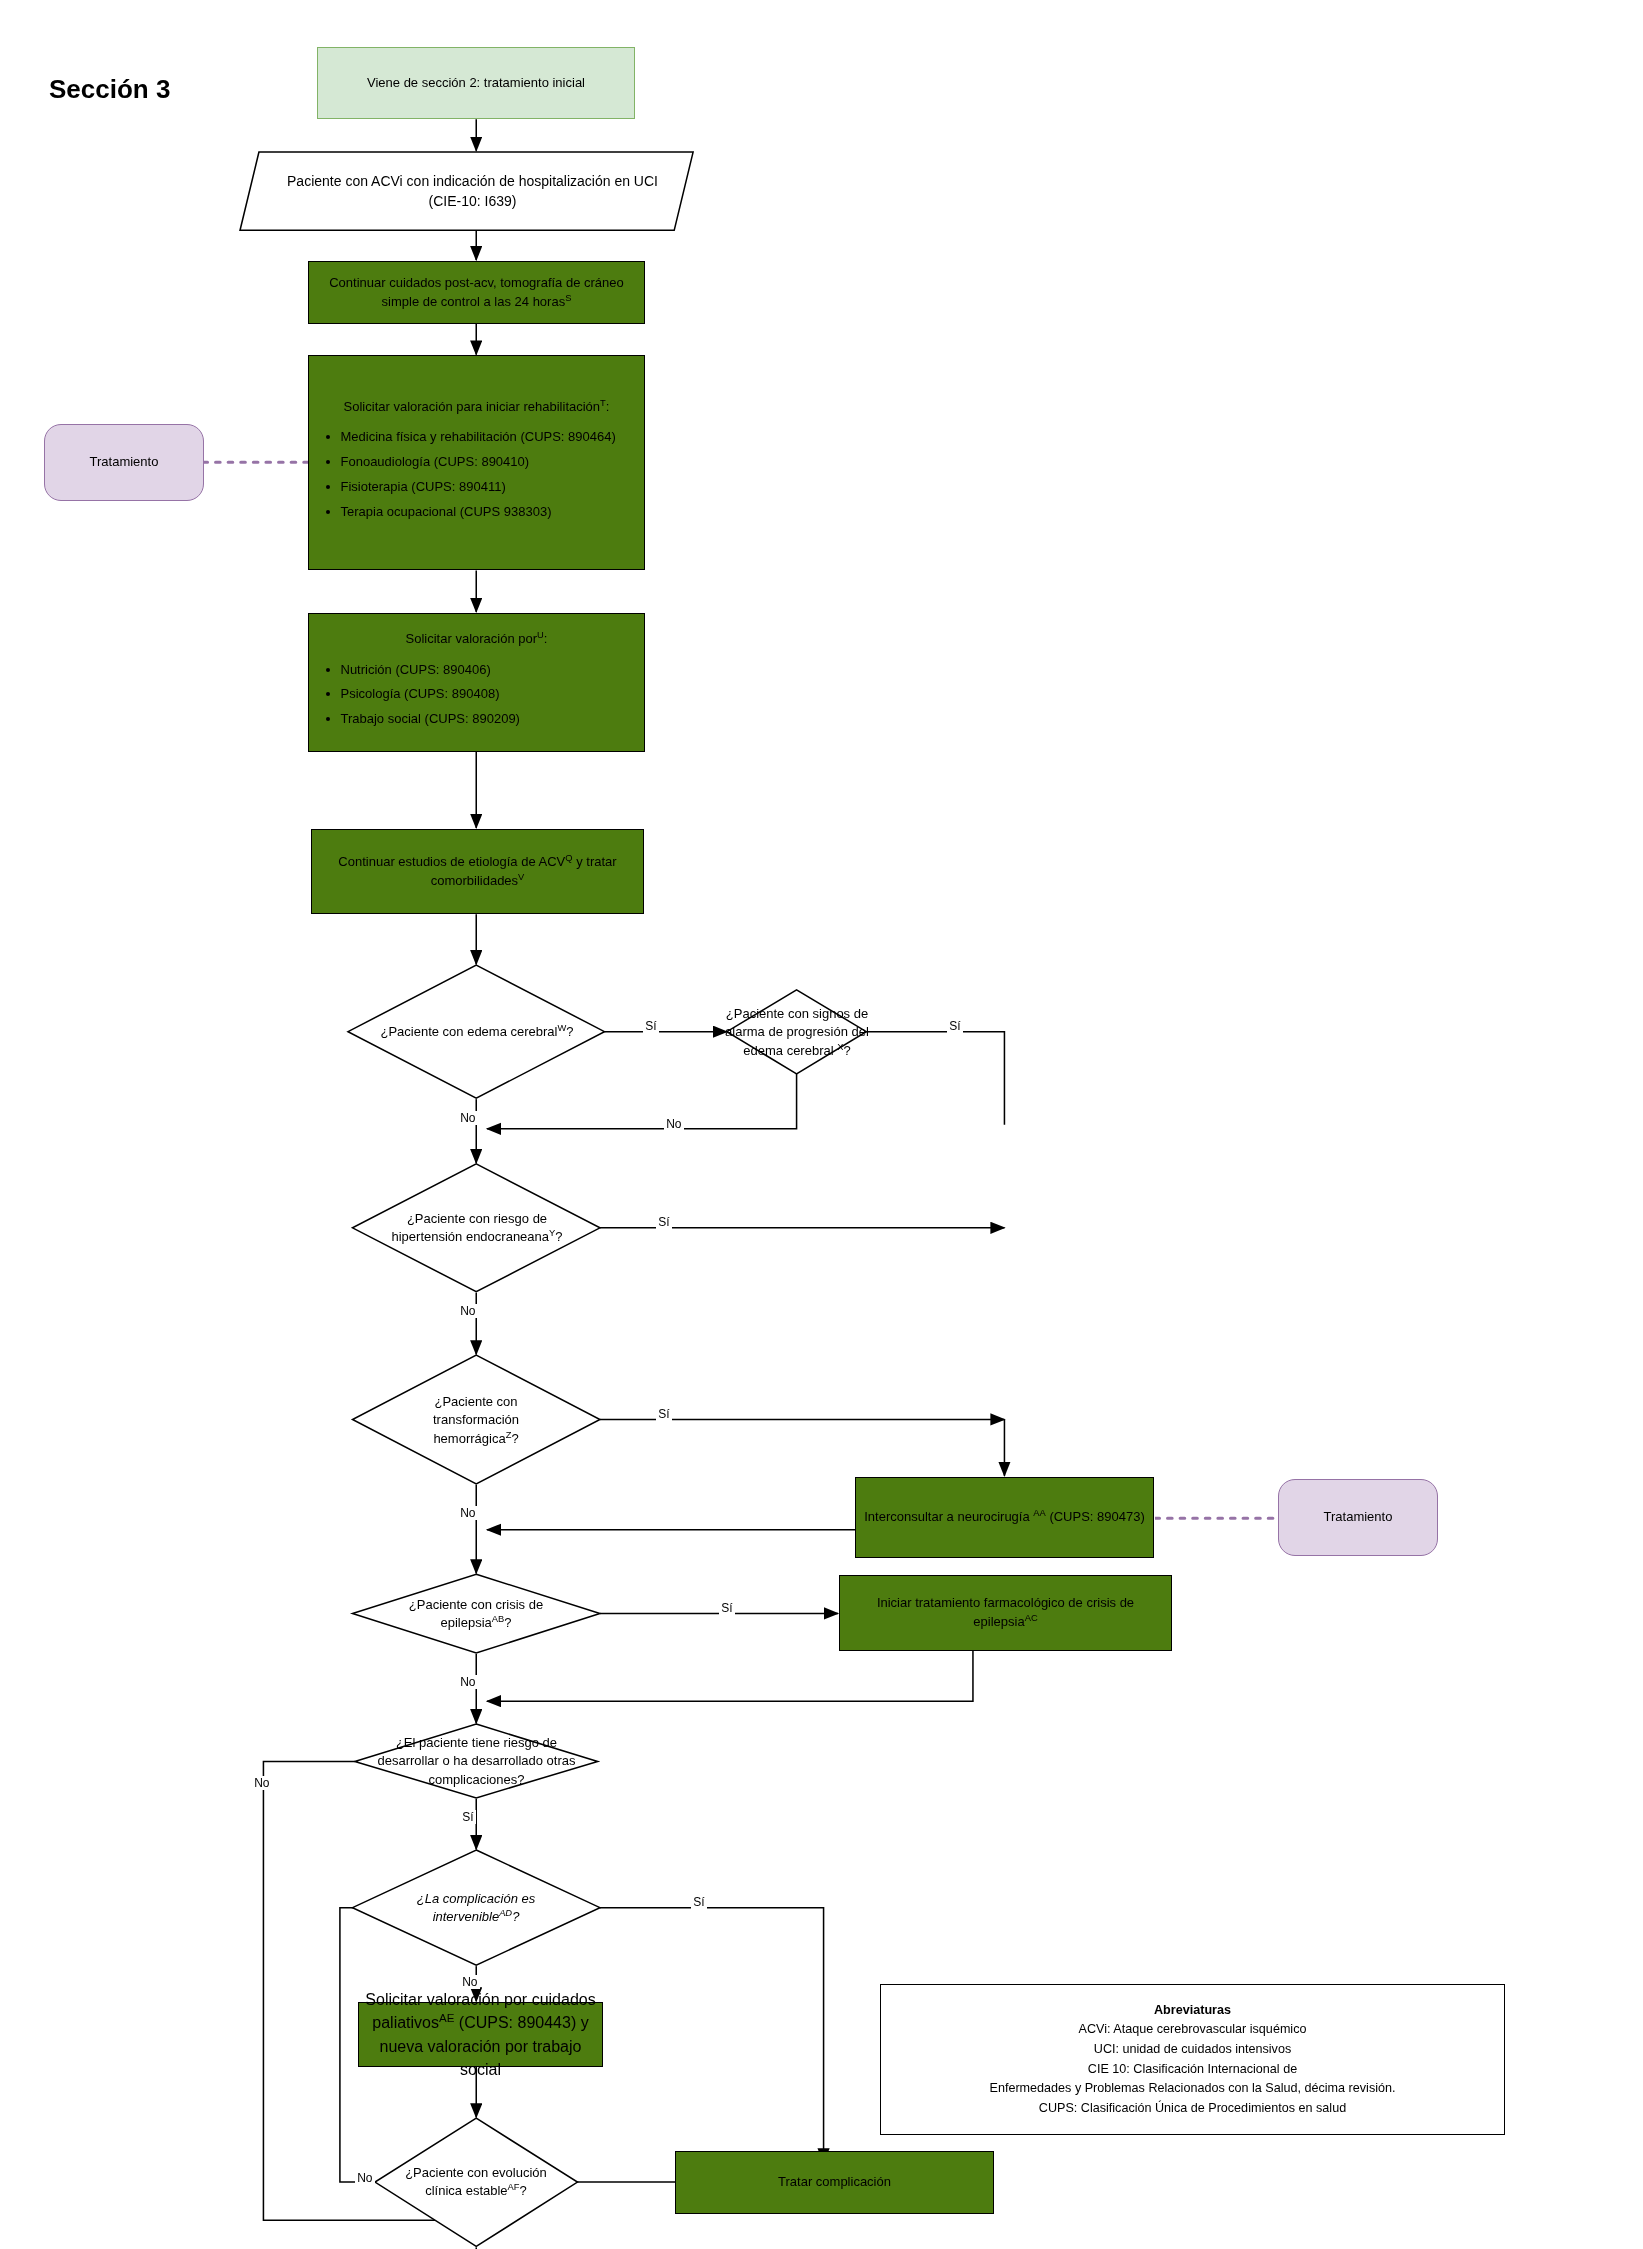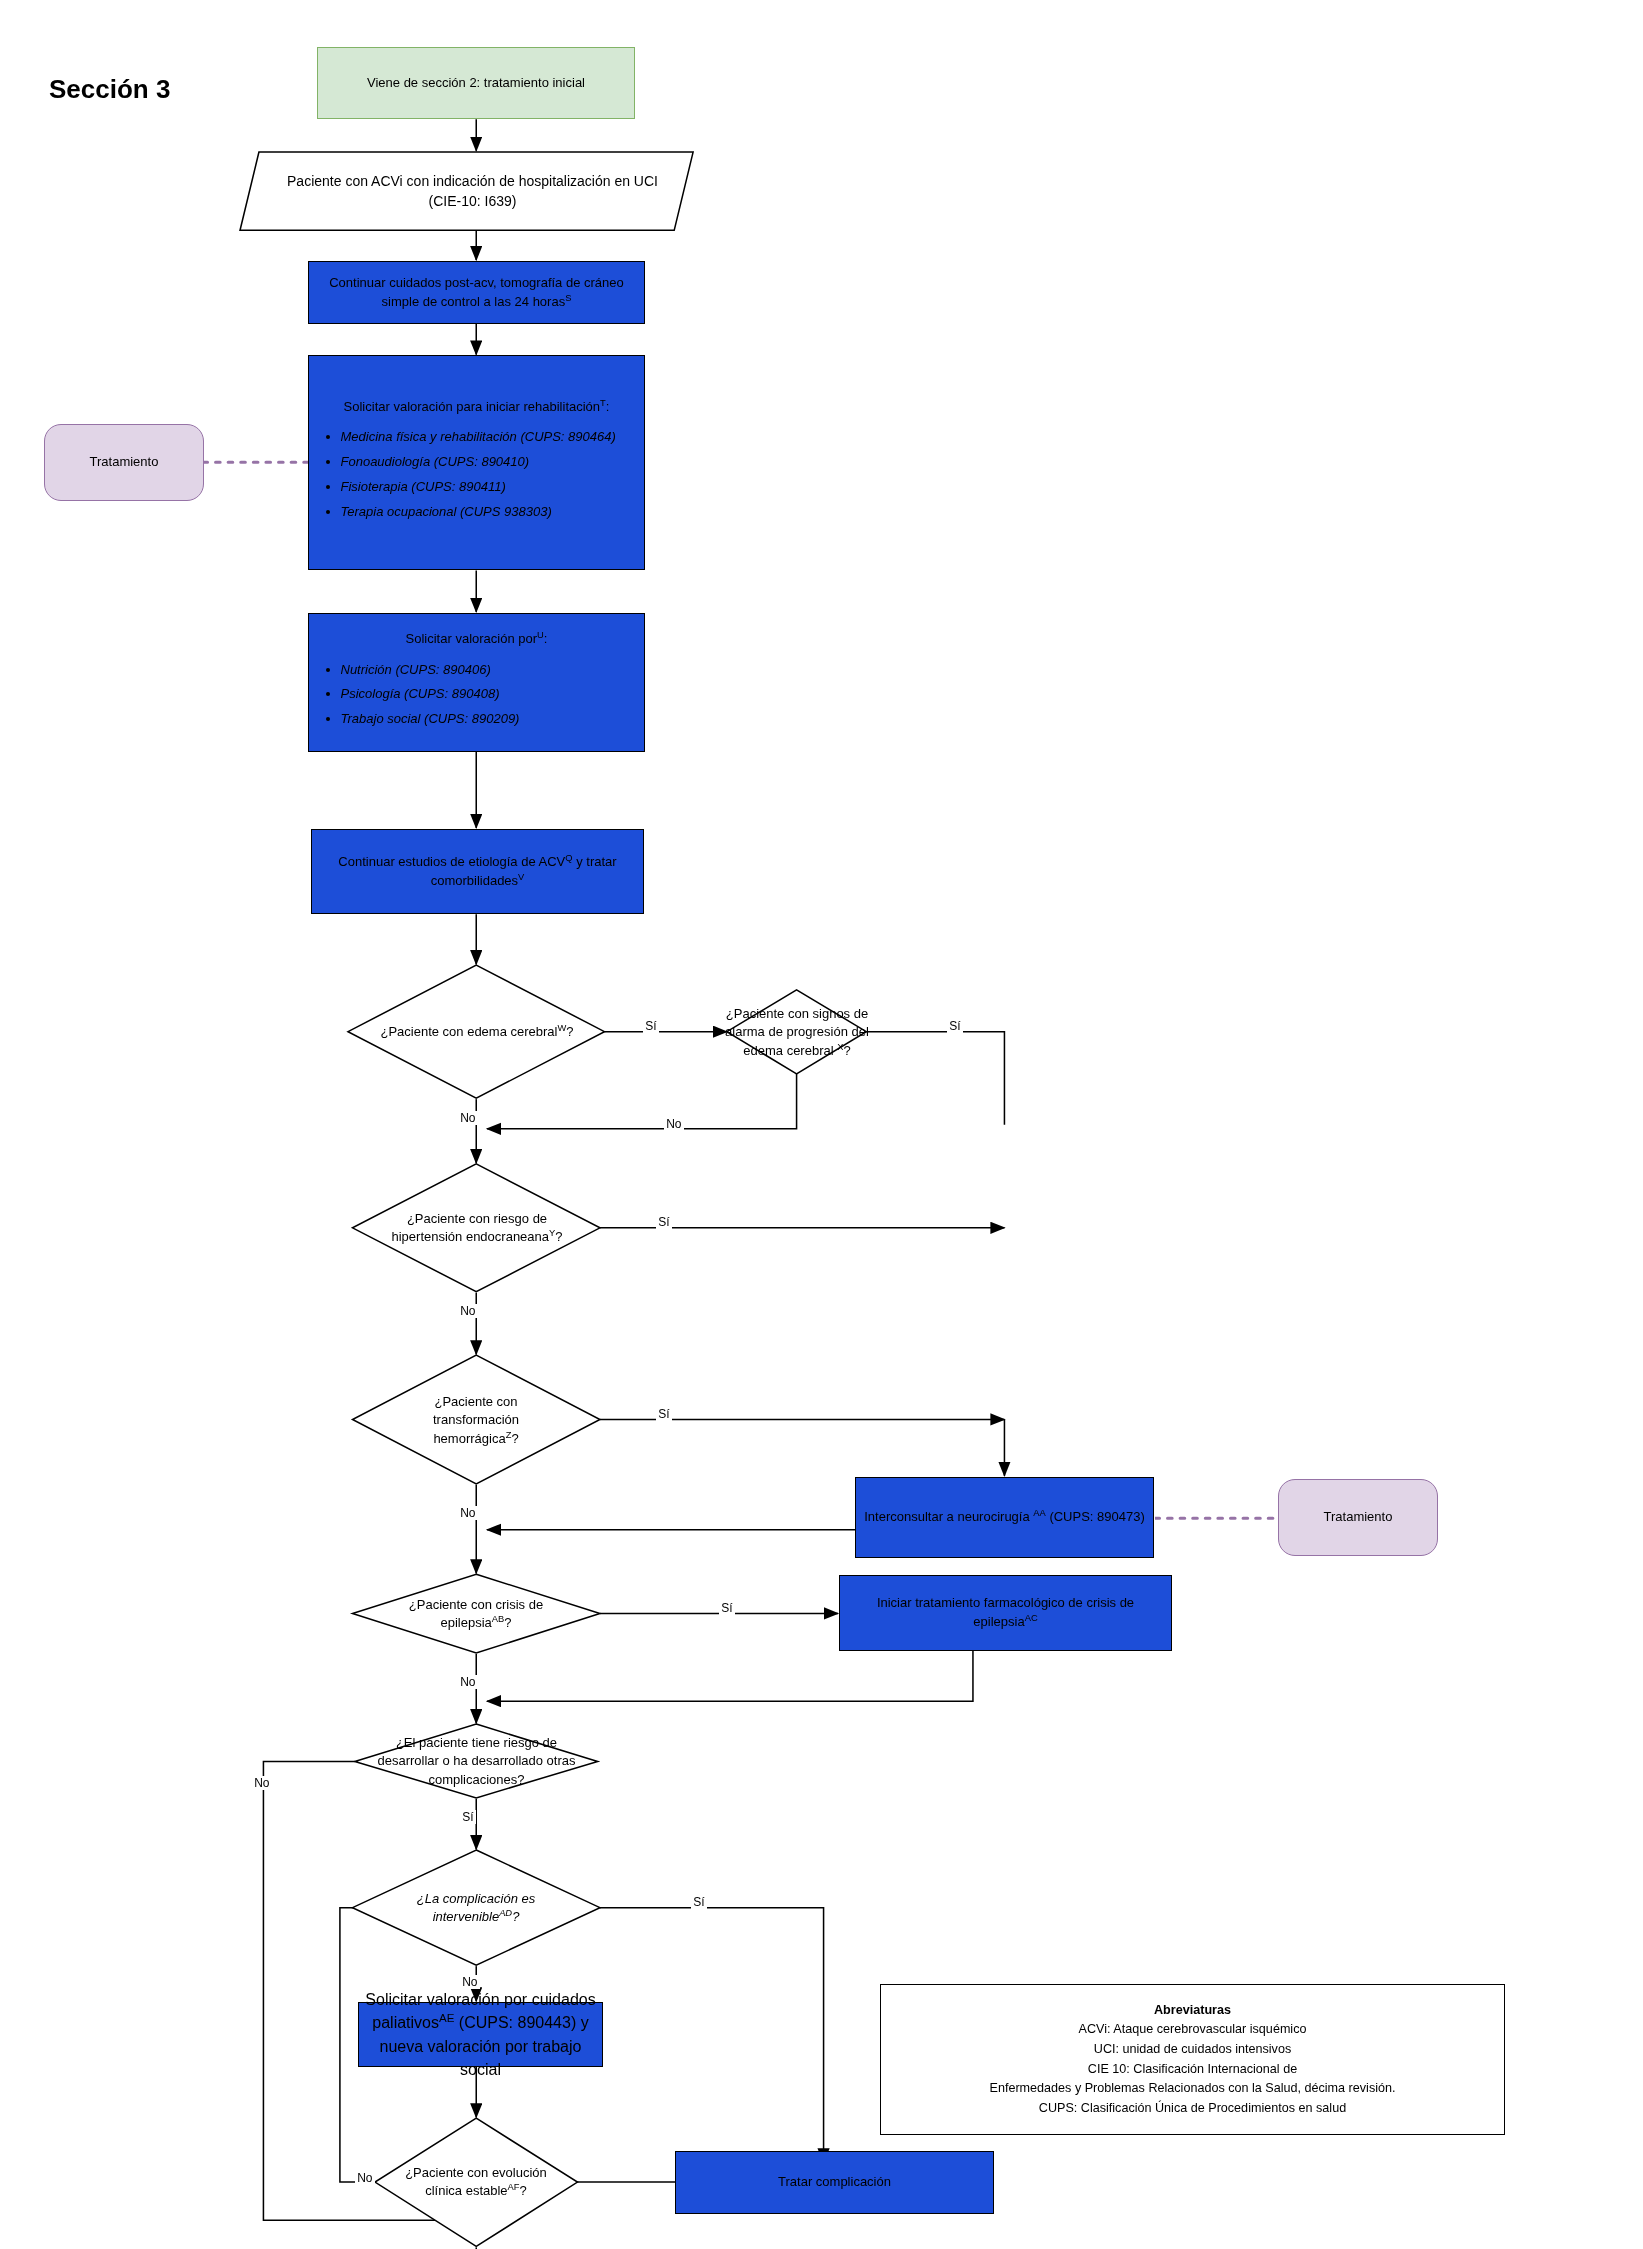--- a/index.html
+++ b/index.html
@@ -35,21 +35,21 @@
     z-index: 5;
   }
   .node .inner {
     width: 100%;
     padding: 0 6.3px;
     box-sizing: border-box;
     line-height: 1.45;
   }
   .rect {
     border: 1.3px solid #000000;
-    background: #1d4ed8;
+    background: #4d7c0f;
     font-size: 13px;
   }
   .terminal {
     border: 1.3px solid #82b366;
     background: #d5e8d4;
     font-size: 13px;
   }
   .pill {
     border: 1.3px solid #9673a6;
     background: #e1d5e7;
@@ -73,21 +73,21 @@
     text-align: right;
     font-size: 13px;
     color: #000000;
     line-height: 1.4;
     pointer-events: none;
   }
   .listbox { font-size: 13px; }
   .listbox .inner { text-align: left; padding: 0 13.5px; }
   .listbox .hdr { text-align: center; margin-bottom: 11.7px; line-height: 1.45; }
   .listbox ul { margin: 0; padding-left: 18px; }
-  .listbox li { margin: 6px 0; line-height: 1.45; font-style: italic; }
+  .listbox li { margin: 6px 0; line-height: 1.45; }
   .para { position: absolute; z-index: 6; }
   .section-title {
     position: absolute;
     font-size: 26px;
     font-weight: bold;
     color: #000000;
     z-index: 6;
     white-space: nowrap;
   }
   .edge-label {

